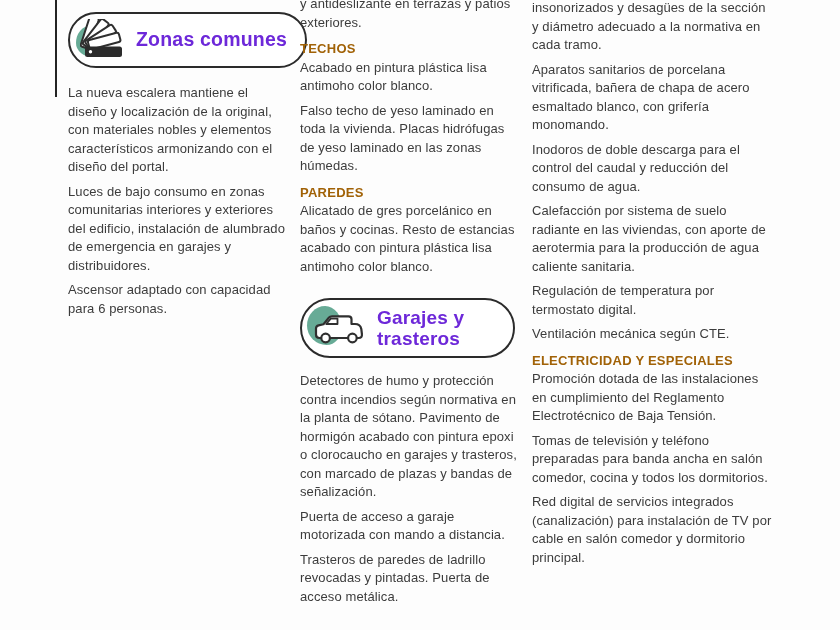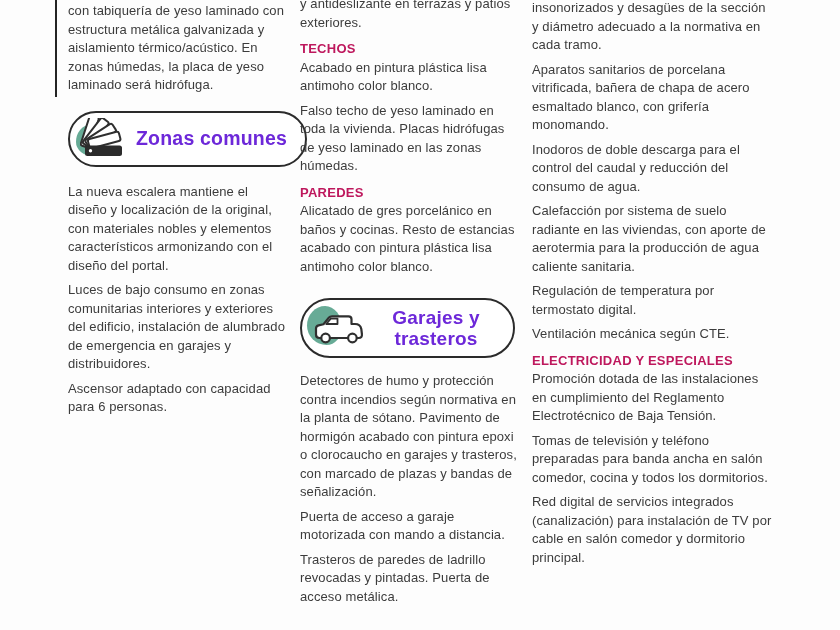--- a/index.html
+++ b/index.html
@@ -14,48 +14,47 @@
   }
   .col{position:absolute;}
   .col1{left:68px;top:2px;width:222px;}
   .col2{left:300px;top:-5px;width:221px;}
   .col3{left:532px;top:-1px;width:240px;}
   p.body-text{
     font-size:13px;line-height:18.5px;color:#3c3c3c;
     margin:0 0 6px 0;letter-spacing:0.1px;
   }
   .sec-heading{
-    font-size:13px;line-height:18.5px;font-weight:bold;color:#be185d;
+    font-size:13px;line-height:18.5px;font-weight:bold;color:#a16207;
     margin:8px 0 0 0;letter-spacing:0.25px;
   }
   .badge{
     display:inline-flex;align-items:center;
     border:2px solid #2b2b2b;border-radius:999px;background:#fff;
     box-sizing:border-box;
   }
   .badge1{height:56px;padding:0 18px 0 10px;gap:10px;margin:10px 0 16px 0;}
-  .badge2{height:60px;padding:0 18px 0 9px;gap:10px;margin:16px 0 14px 0;text-align:center;}
+  .badge2{height:60px;padding:0 18px 0 9px;gap:10px;margin:16px 0 14px 0;}
   .badge-label{
     font-size:19.5px;font-weight:600;color:#6d28d9;letter-spacing:0.2px;
     line-height:1.12;white-space:nowrap;
   }
   .badge2 .badge-label{font-size:19px;white-space:normal;max-width:118px;}
   .icon-wrap{position:relative;flex:0 0 auto;display:flex;align-items:center;justify-content:center;}
   .icon-wrap svg{position:relative;z-index:1;display:block;}
   .blob{position:absolute;z-index:0;background:#57a28b;opacity:0.9;}
   .blob-1{left:-4px;top:7px;width:29px;height:31px;border-radius:48% 52% 42% 58% / 55% 46% 54% 45%;}
   .blob-2{left:-4px;top:-3px;width:35px;height:39px;border-radius:52% 48% 44% 56% / 50% 55% 45% 50%;}
 </style>
 </head>
 <body>
 
 <div class="left-rule"></div>
 
 <div class="col col1">
-  <p class="body-text">con tabiquería de yeso laminado con estructura metálica galvanizada y aislamiento térmico/acústico. En zonas húmedas, la placa de yeso laminado será hidrófuga.</p>
 
   <div class="badge badge1">
     <span class="icon-wrap">
       <span class="blob blob-1"></span>
       <svg width="46" height="42" viewBox="0 0 46 42">
         <g transform="translate(9,31)">
           <g stroke="#2f2f2f" stroke-width="2" fill="#ffffff" stroke-linejoin="round">
             <rect x="1" y="-9.5" width="32" height="9.5" rx="2" transform="rotate(-72)"></rect>
             <rect x="1" y="-9.5" width="32" height="9.5" rx="2" transform="rotate(-52)"></rect>
             <rect x="1" y="-9.5" width="32" height="9.5" rx="2" transform="rotate(-33)"></rect>

